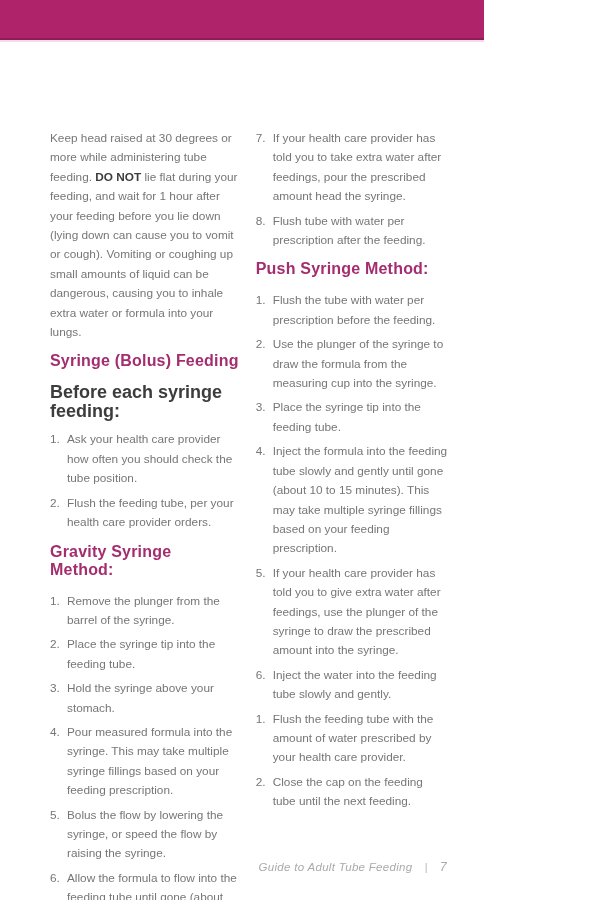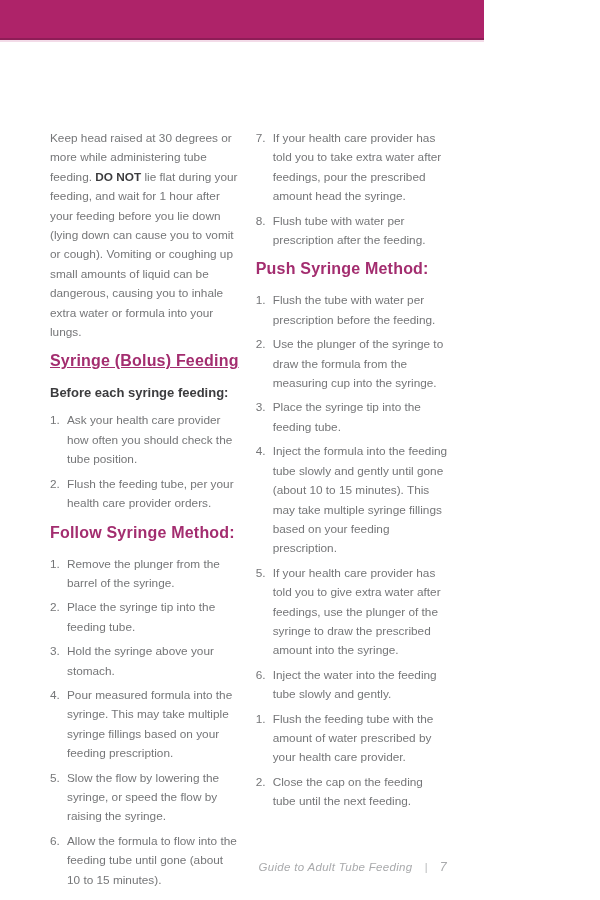--- a/index.html
+++ b/index.html
@@ -28,24 +28,24 @@
 
   p.body { margin: 0; }
   .inline-bold { font-weight: bold; color: #3c3c3e; }
 
   h2.section-heading {
     font-size: 16px; line-height: 18px;
     color: #a32d6f; font-weight: bold;
     letter-spacing: 0.2px;
     margin: 10px 0 13px 0;
   }
-  h2.first-heading { margin-top: 10px; text-decoration: underline; }
+  h2.first-heading { margin-top: 10px; }
 
   .bold-label {
-    font-size: 13px; line-height: 19px;
+    font-size: 18px; line-height: 19px;
     font-weight: bold; color: #3c3c3e;
     margin: 7px 0 9px 0;
   }
 
   .olist { margin: 0; }
   .li { display: flex; margin: 0 0 5px 0; }
   .li .num { width: 17px; flex: 0 0 17px; }
   .li .txt { flex: 1; }
 
   .closing { margin-top: 4px; }
@@ -84,42 +84,42 @@
         <div class="li">
           <span class="num">1.</span>
           <span class="txt">Ask your health care provider how often you should check the tube position.</span>
         </div>
         <div class="li">
           <span class="num">2.</span>
           <span class="txt">Flush the feeding tube, per your health care provider orders.</span>
         </div>
       </div>
 
-      <h2 class="section-heading">Follow Syringe Method:</h2>
+      <h2 class="section-heading">Gravity Syringe Method:</h2>
 
       <div class="olist">
         <div class="li">
           <span class="num">1.</span>
           <span class="txt">Remove the plunger from the barrel of the syringe.</span>
         </div>
         <div class="li">
           <span class="num">2.</span>
           <span class="txt">Place the syringe tip into the feeding tube.</span>
         </div>
         <div class="li">
           <span class="num">3.</span>
           <span class="txt">Hold the syringe above your stomach.</span>
         </div>
         <div class="li">
           <span class="num">4.</span>
           <span class="txt">Pour measured formula into the syringe. This may take multiple syringe fillings based on your feeding prescription.</span>
         </div>
         <div class="li">
           <span class="num">5.</span>
-          <span class="txt">Slow the flow by lowering the syringe, or speed the flow by raising the syringe.</span>
+          <span class="txt">Bolus the flow by lowering the syringe, or speed the flow by raising the syringe.</span>
         </div>
         <div class="li">
           <span class="num">6.</span>
           <span class="txt">Allow the formula to flow into the feeding tube until gone (about 10 to 15 minutes).</span>
         </div>
       </div>
 
     </div>
 
     <div class="col right">

